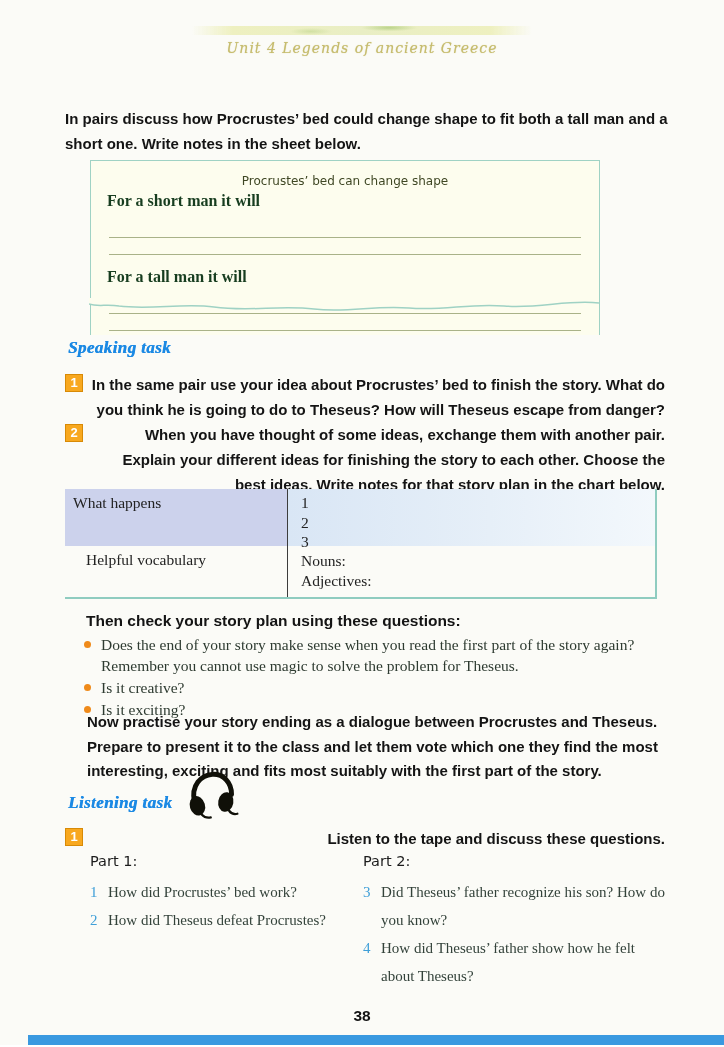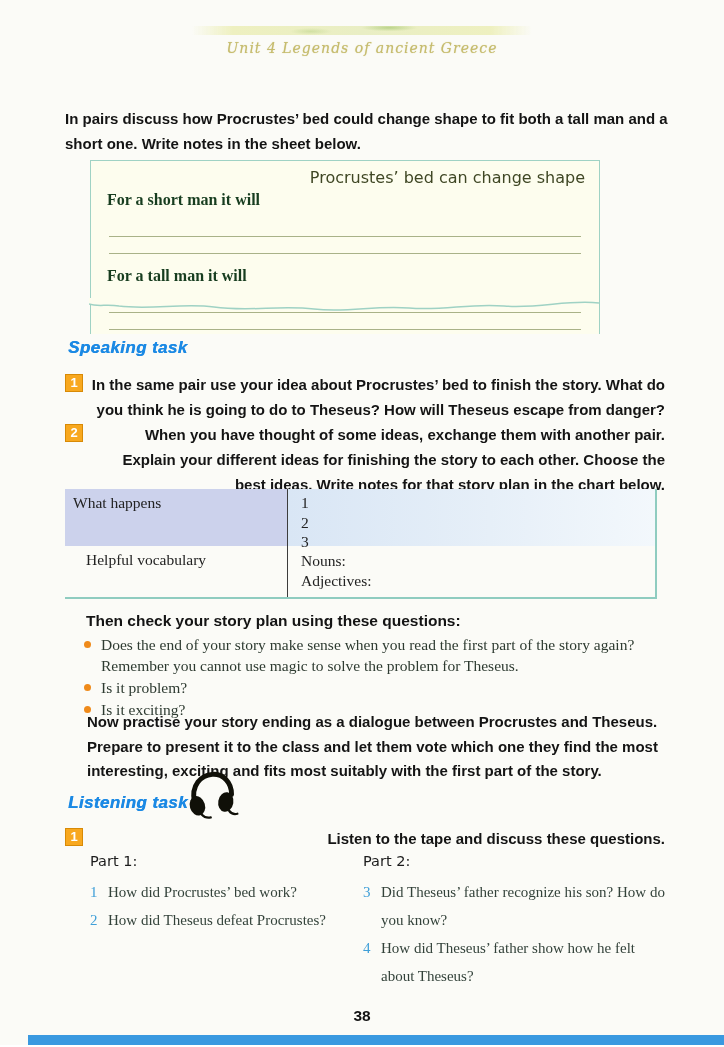--- a/index.html
+++ b/index.html
@@ -30,36 +30,36 @@
   }
   
   .worksheet{
     position:absolute;top:160px;left:90px;width:510px;
     background:#fdfdee;
     border:1.5px solid #9fd2c4;border-bottom:none;
     box-sizing:border-box;
   }
   .ws-inner{padding:5px 14px 4px 14px;}
   .ws-title{
-    text-align:right;font-family:"DejaVu Sans",sans-serif;
-    font-size:16px;font-weight:500;color:#3f4724;margin:2px 0 4px 0;
+    text-align:center;font-family:"DejaVu Sans",sans-serif;
+    font-size:12px;font-weight:500;color:#3f4724;margin:8px 0 4px 0;
   }
   .ws-label{
     font-family:"Liberation Serif",serif;font-weight:bold;
     font-size:16px;color:#173d1f;margin:2px 0 0 2px;
   }
   .ws-line{height:0;border-bottom:1.4px solid #a9b288;margin:0 4px;}
   .ws-line.l1{margin-top:27px;}
   .ws-line.l2{margin-top:16px;}
   .ws-label.second{margin-top:13px;}
   .ws-wave{display:block;width:510px;height:16px;margin-left:-1.5px;}
   
   .task-heading{
     position:absolute;left:68px;
-    font-family:Liberation Sans, sans-serif;font-weight:bold;font-style:italic;
+    font-family:Liberation Serif, serif;font-weight:bold;font-style:italic;
     font-size:17px;letter-spacing:.4px;color:#1b89e4;
     text-shadow:.4px 0 0 #1b89e4;
   }
   
   .num-item{position:absolute;left:65px;width:600px;}
   .num-box{
     position:absolute;left:0;top:2px;width:18px;height:18px;
     background:#f8a81f;border:1px solid #d88a06;box-sizing:border-box;
     color:#ffffff;font-weight:bold;font-size:13px;line-height:16px;text-align:center;
   }
@@ -188,21 +188,21 @@
   </div>
 
   <div class="check-heading">Then check your story plan using these questions:</div>
   <div class="bullets">
     <div class="bullet-row">
       <span class="bullet-dot"></span>
       <span class="bullet-text">Does the end of your story make sense when you read the first part of the story again? Remember you cannot use magic to solve the problem for Theseus.</span>
     </div>
     <div class="bullet-row">
       <span class="bullet-dot"></span>
-      <span class="bullet-text">Is it problem?</span>
+      <span class="bullet-text">Is it creative?</span>
     </div>
     <div class="bullet-row">
       <span class="bullet-dot"></span>
       <span class="bullet-text">Is it exciting?</span>
     </div>
   </div>
 
   <div class="practise">Now practise your story ending as a dialogue between Procrustes and Theseus. Prepare to present it to the class and let them vote which one they find the most interesting, exciting and fits most suitably with the first part of the story.</div>
 
   <div class="task-heading" style="top:793px;">Listening task</div>

